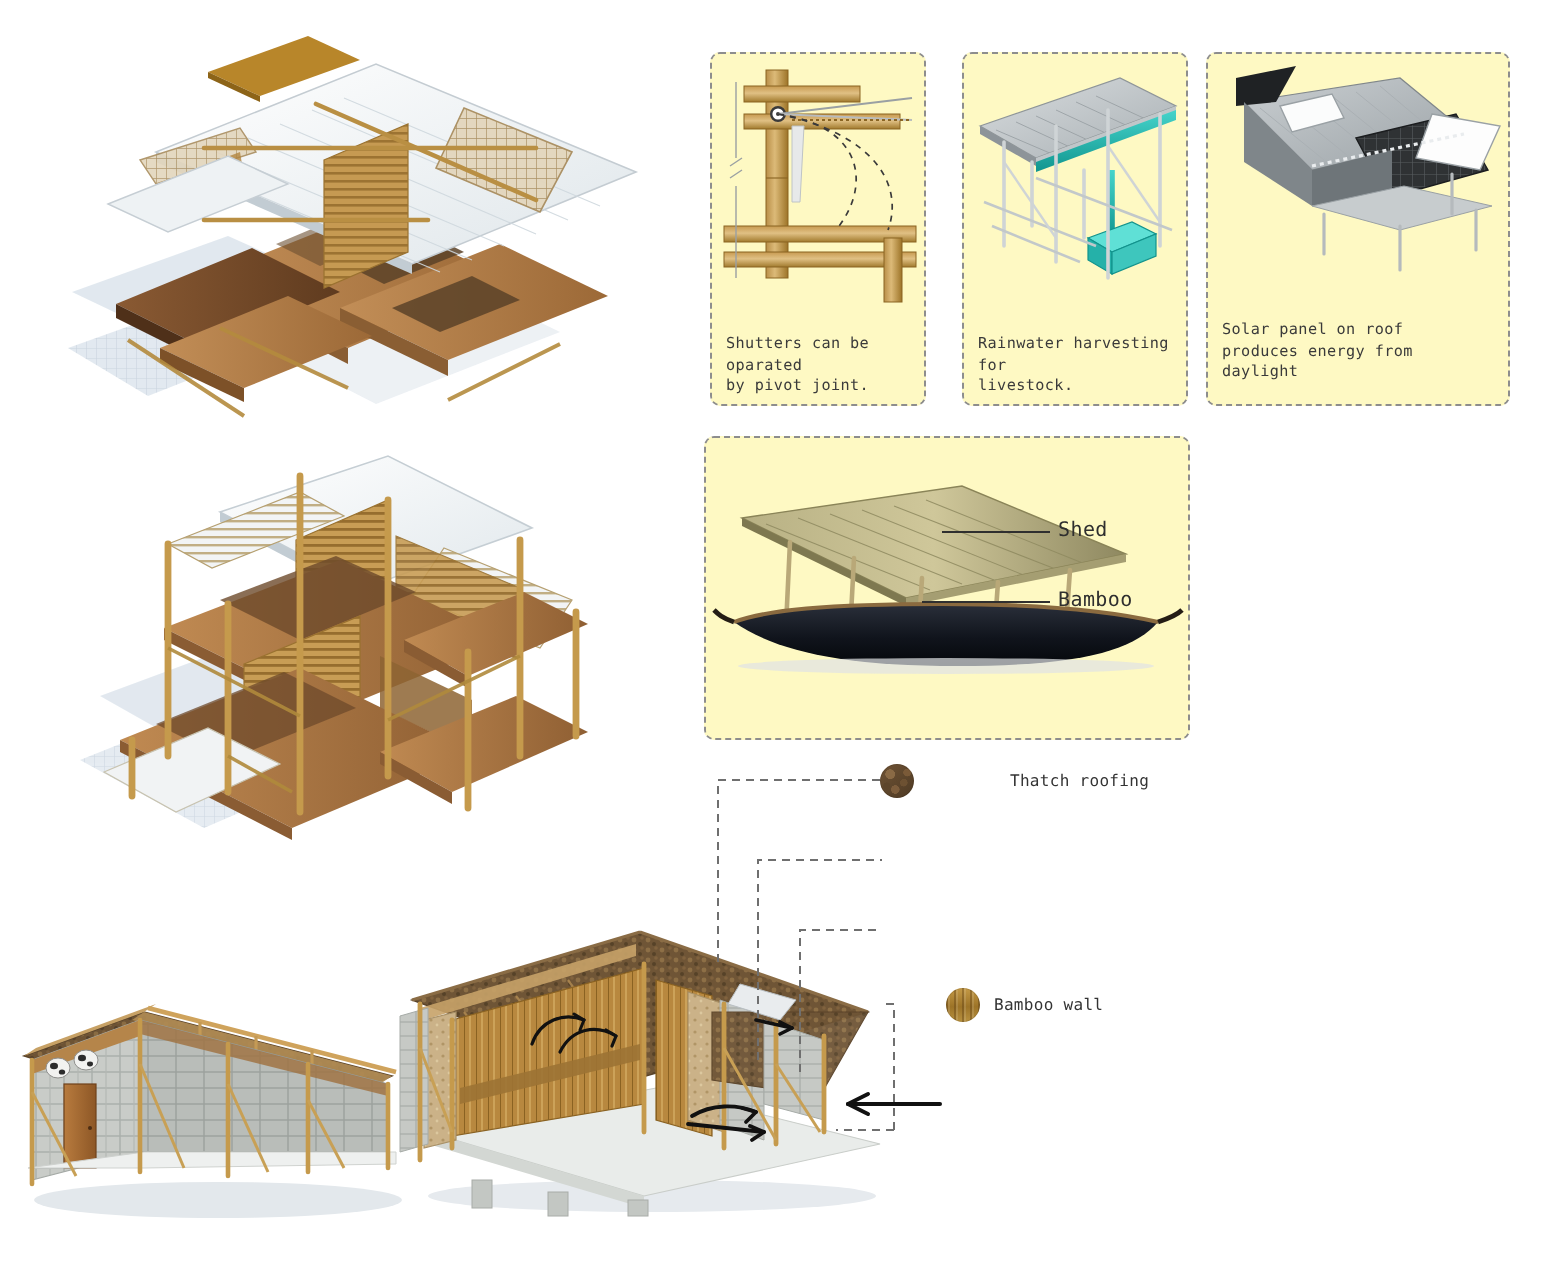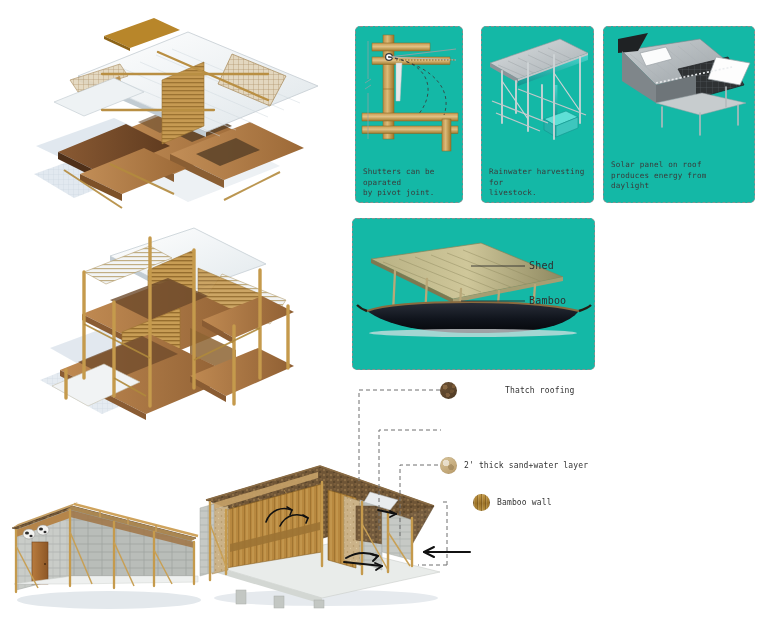--- a/index.html
+++ b/index.html
@@ -9,21 +9,21 @@
     color:#2b2b2b;
   }
   .board{position:absolute;inset:0;}
 
   
   .card{
     position:absolute;
     border:1.4px dashed #8d8d8d;
     border-radius:5px;
     box-sizing:border-box;
-    background:#14b8a6;
+    background:#fef9c3;
   }
   .card .fig{position:absolute;left:0;right:0;top:0;overflow:hidden;}
   .caption{
     position:absolute;left:7px;right:5px;
     font-size:7.6px;line-height:10.5px;
     letter-spacing:.2px;color:#3a3a3a;
     white-space:pre-line;
   }
   .caption.center{left:0;right:0;text-align:center;}
 
@@ -688,23 +688,19 @@
     <path d="M447 565 L447 502 L441 502" fill="none" stroke="#6f6f6f" stroke-width="1" stroke-dasharray="4 3"></path>
     <path d="M447 565 L418 565" fill="none" stroke="#6f6f6f" stroke-width="1" stroke-dasharray="4 3"></path>
   </svg>
 
   <div class="legend-row" style="left:440px;top:382px;gap:48px;">
     <span class="swatch sw-thatch"></span>
     <span class="legend-label">Thatch roofing</span>
   </div>
 
 
-  <div class="legend-row" style="left:440px;top:457px;">
-    <span class="swatch sw-sand"></span>
-    <span class="legend-label">2' thick sand+water layer</span>
-  </div>
 
   <div class="legend-row" style="left:440px;top:494px;margin-left:33px;">
     <span class="swatch sw-bamboo"></span>
     <span class="legend-label">Bamboo wall</span>
   </div>
 
 </div>
 
 </body></html>

